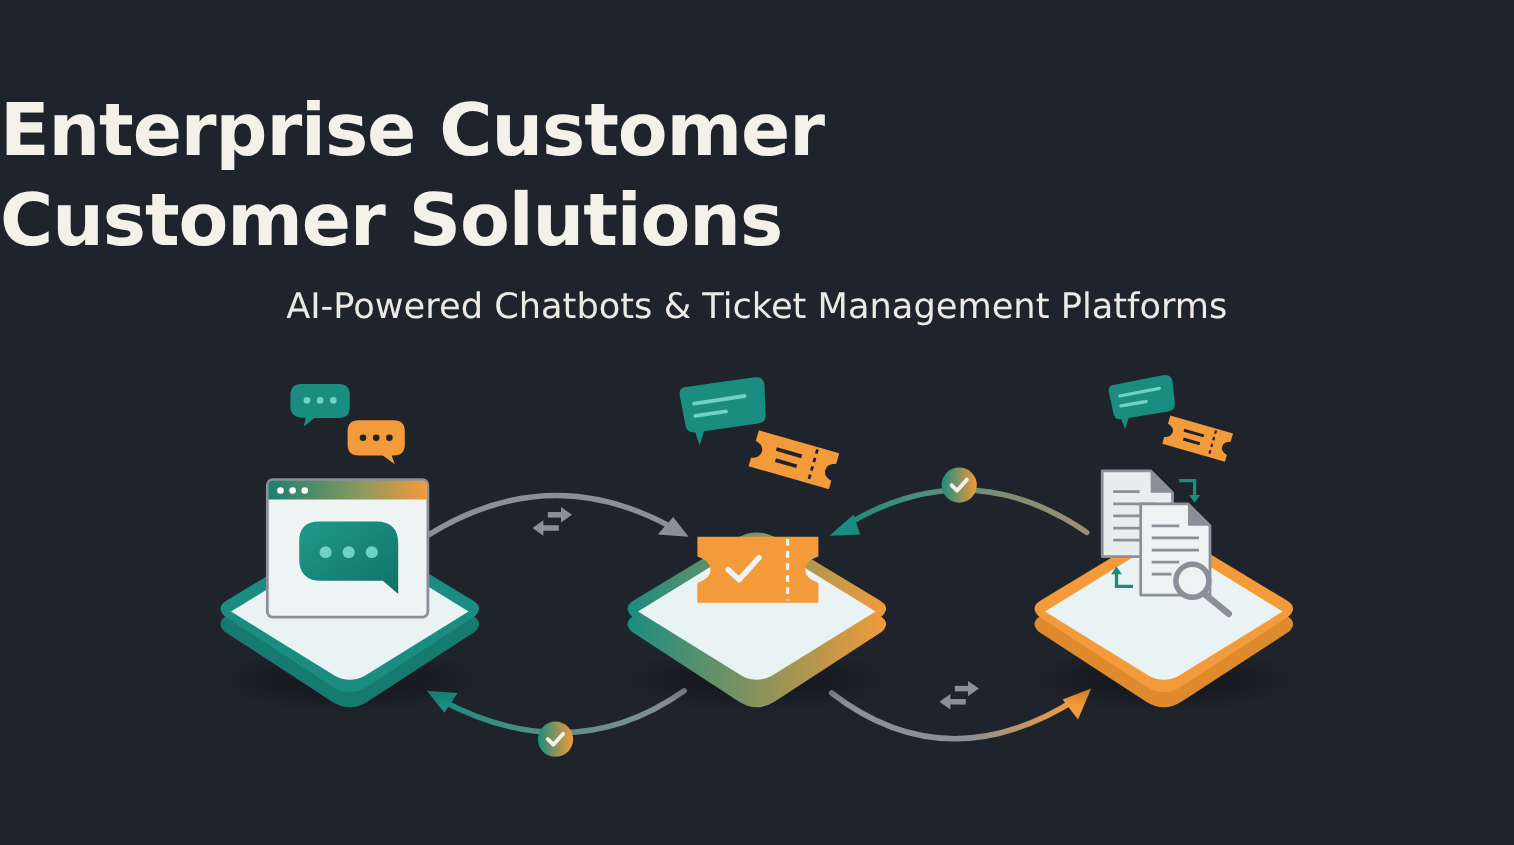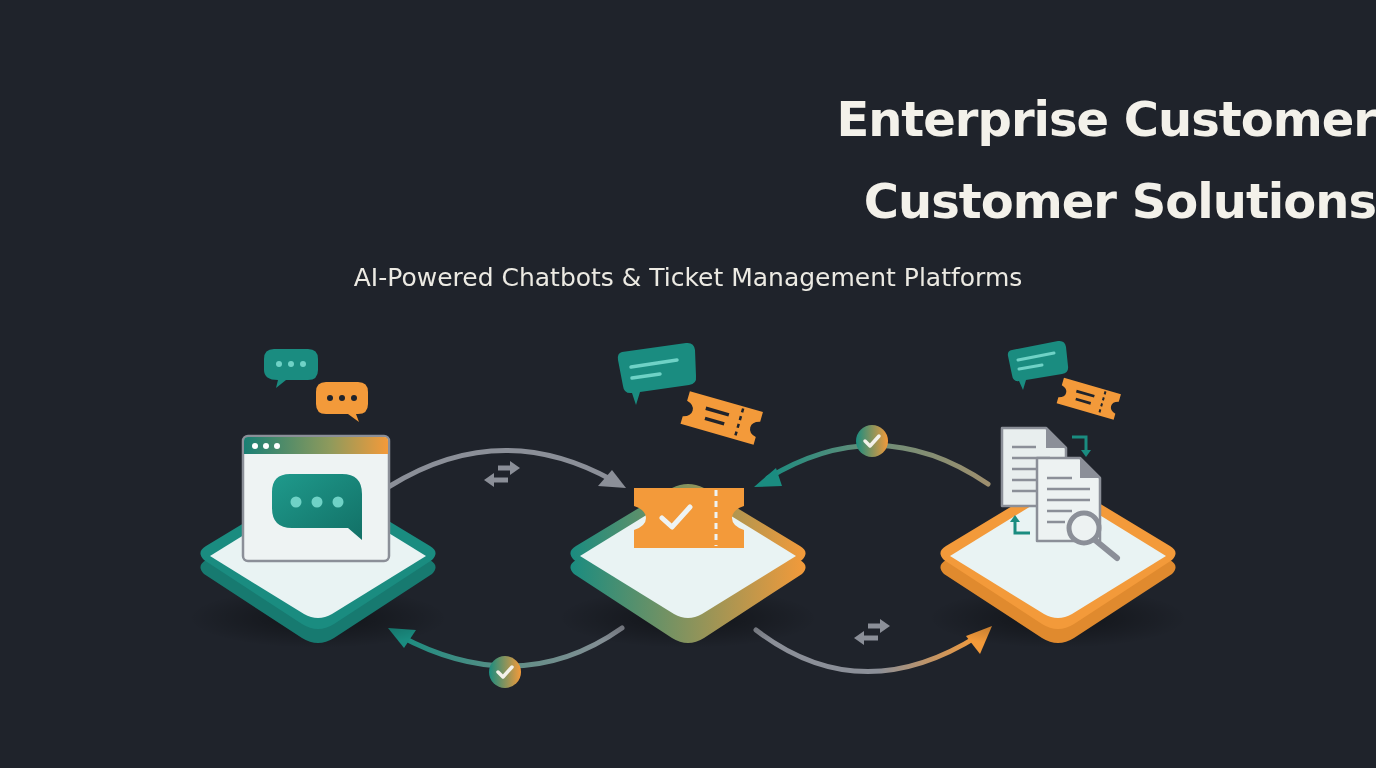--- a/index.html
+++ b/index.html
@@ -4,29 +4,29 @@
 <style>
   html, body { margin: 0; padding: 0; }
   body {
     width: 1376px; height: 768px; overflow: hidden;
     background: #1f232b;
     font-family: "Liberation Sans", "DejaVu Sans", sans-serif;
     position: relative;
   }
   .title {
     position: absolute; left: 0; top: 78px; width: 1376px;
-    text-align: right; color: #f3f1ea;
+    text-align: left; color: #f3f1ea;
     font-family: "DejaVu Sans", sans-serif; font-weight: bold;
-    font-size: 48px; line-height: 82px; letter-spacing: -1px;
+    font-size: 66px; line-height: 82px; letter-spacing: -1px;
   }
   .subtitle {
     position: absolute; left: 0; top: 258px; width: 1376px;
     text-align: center; color: #eceae3;
     font-family: "DejaVu Sans", sans-serif;
-    font-size: 25px; line-height: 40px;
+    font-size: 32px; line-height: 40px;
   }
   svg.scene { position: absolute; left: 0; top: 0; }
 </style>
 </head>
 <body>
 
 <div class="title">
   <div>Enterprise Customer</div>
   <div>Customer Solutions</div>
 </div>

